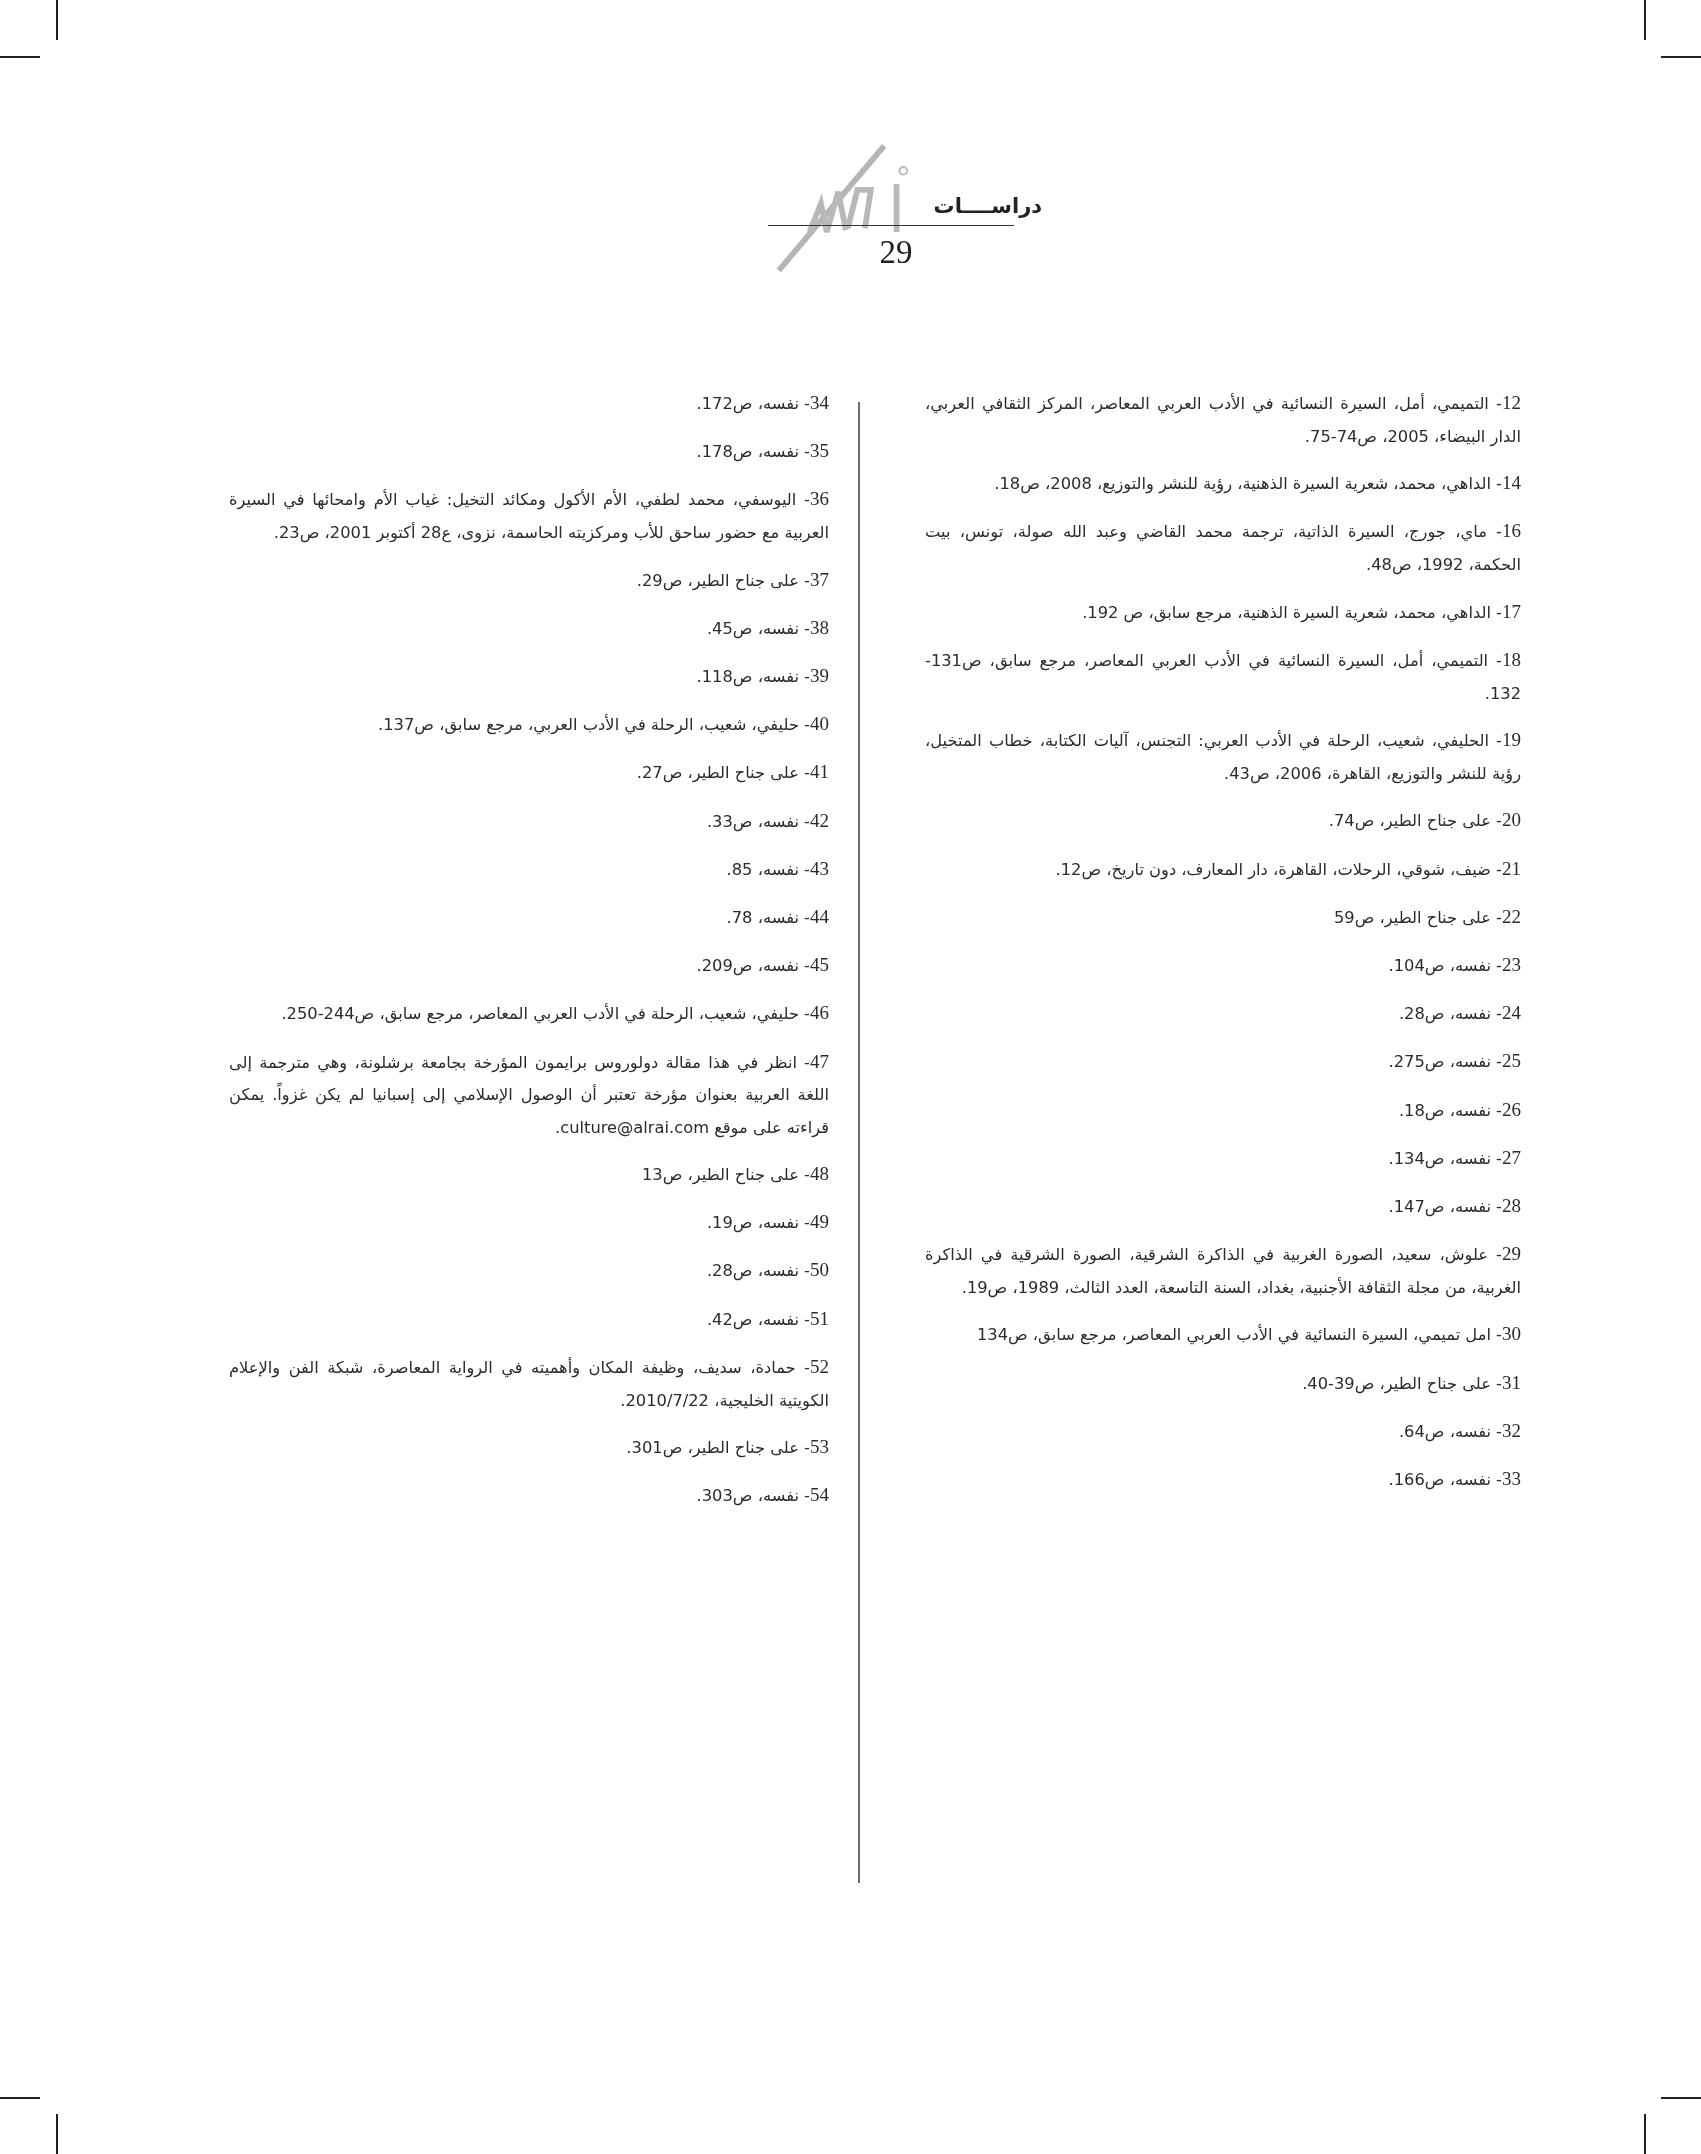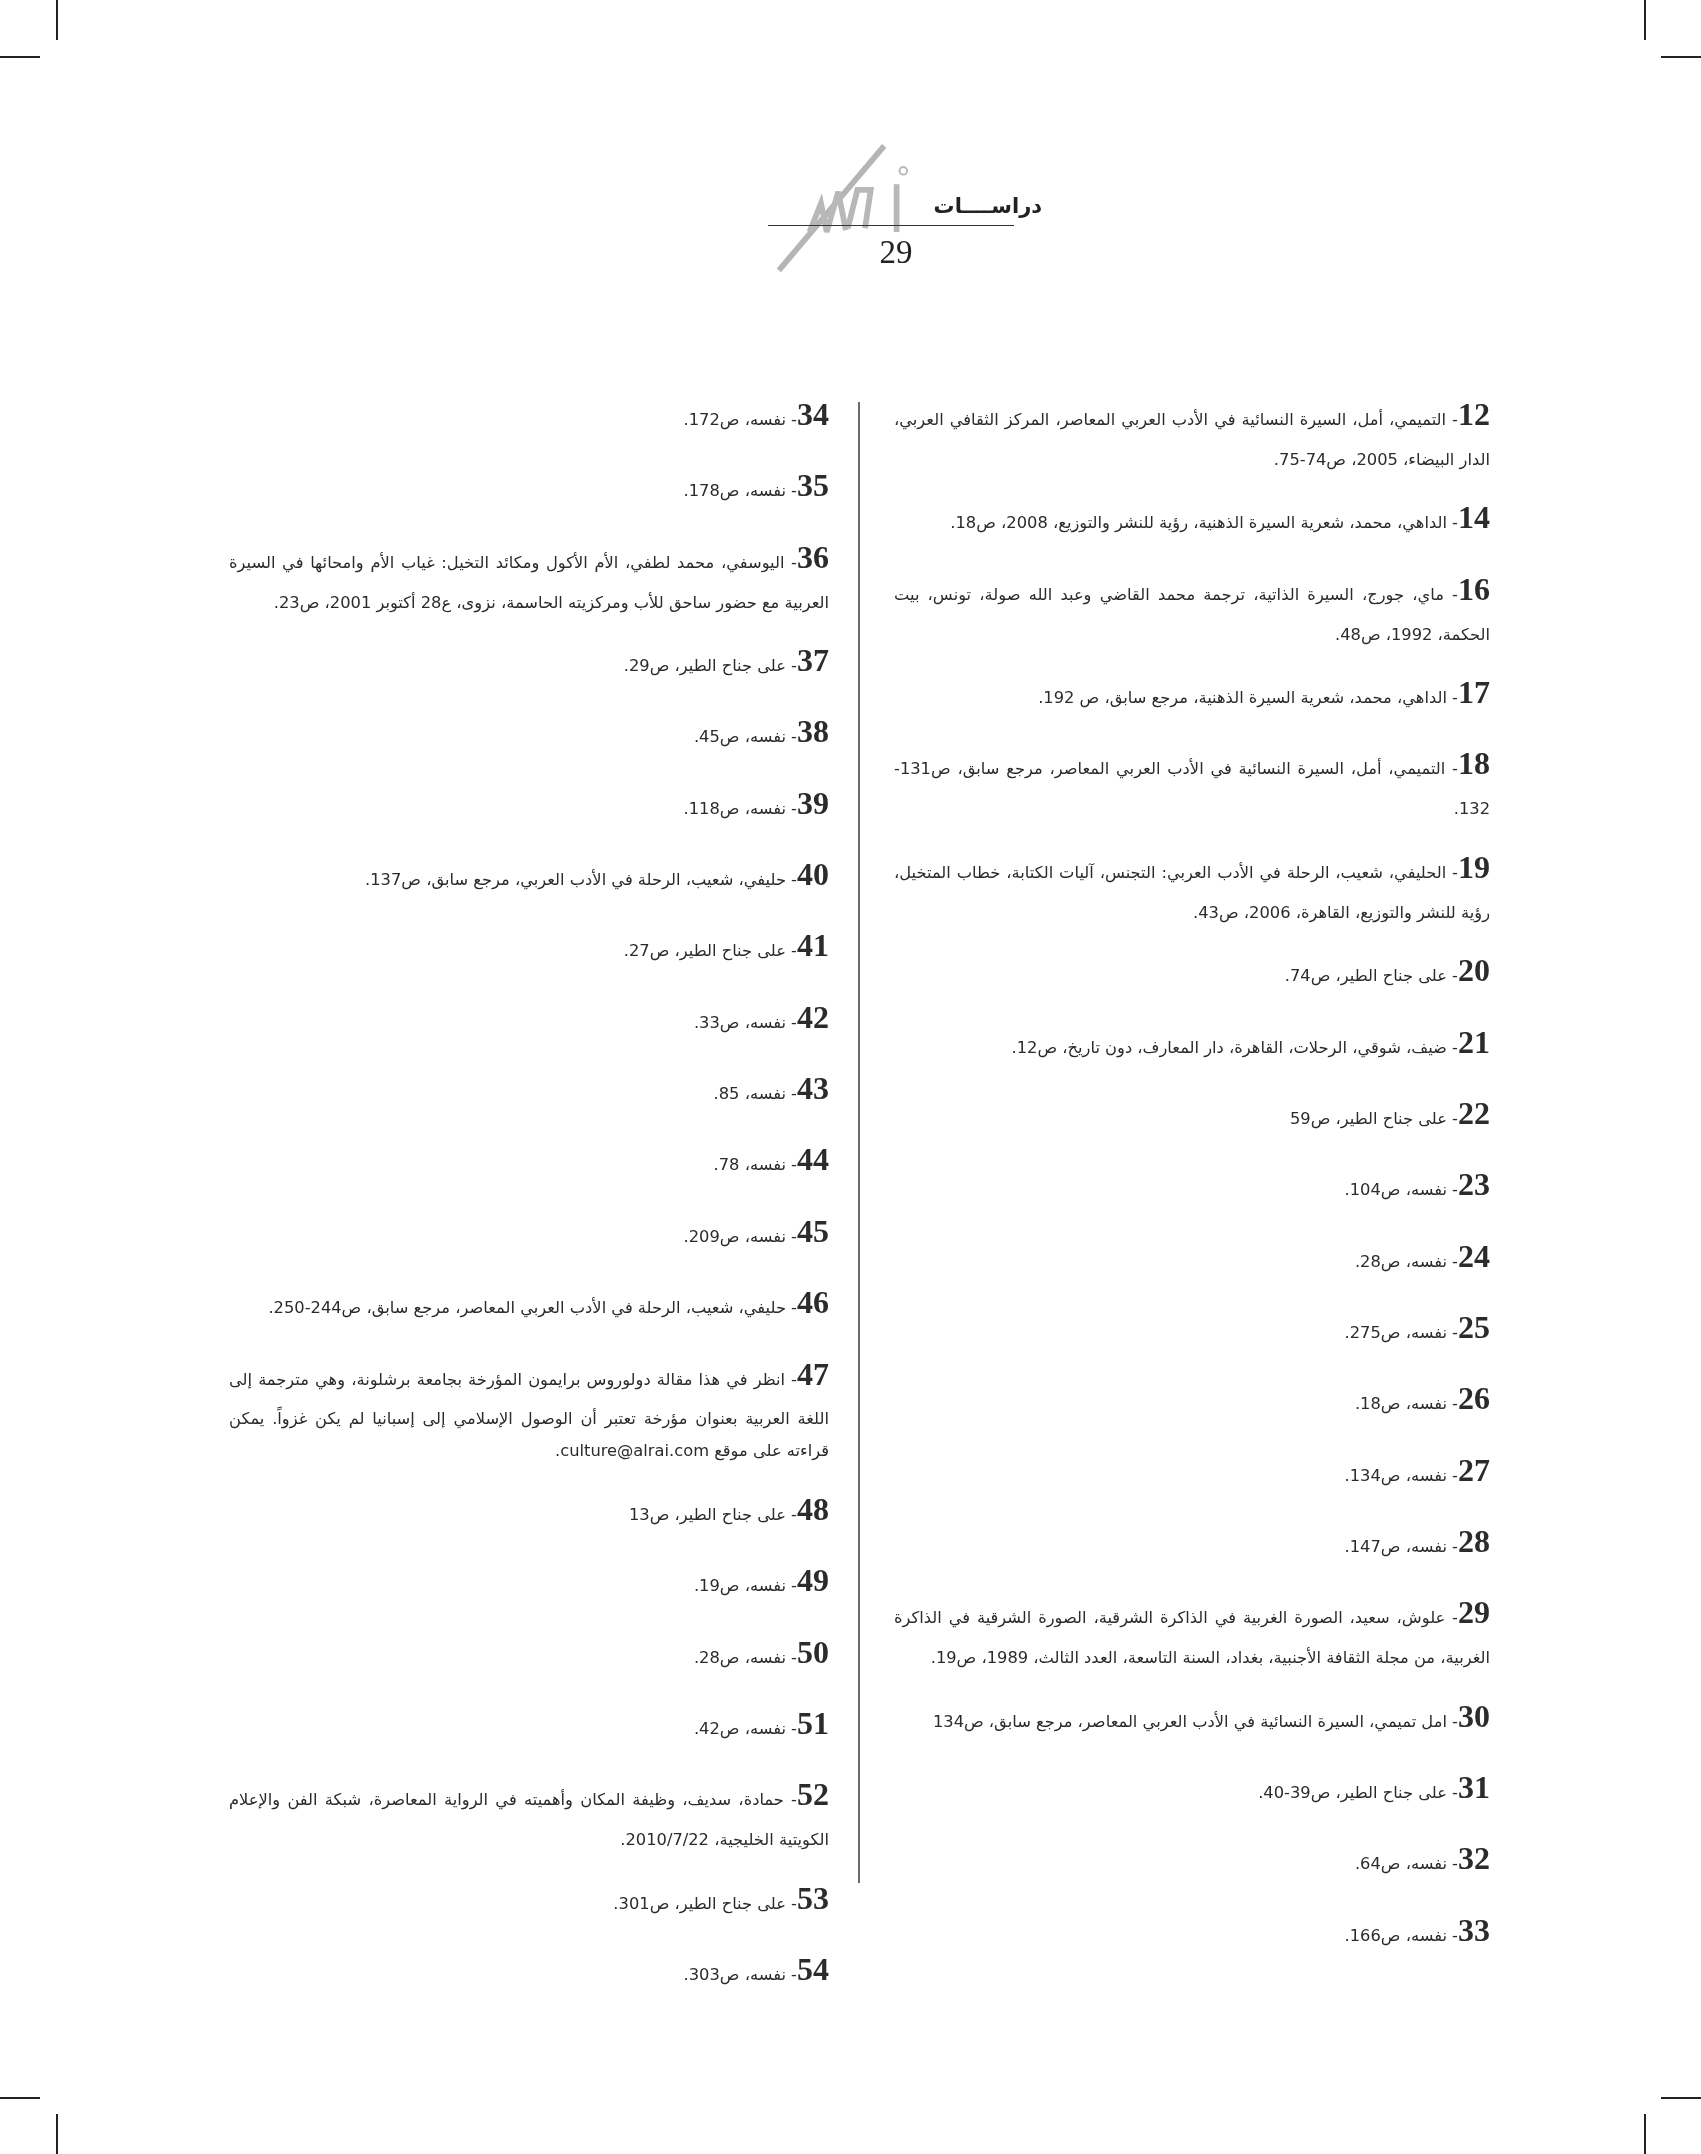--- a/index.html
+++ b/index.html
@@ -26,26 +26,26 @@
     }
     .page-number {
       position: absolute; left: 163px; top: 90px; width: 58px; text-align: center;
       font-family: "Liberation Serif", serif; font-size: 33px; color: #222;
     }
 
     .column {
       position: absolute; top: 386px; direction: rtl; text-align: right;
       font-size: 18px; line-height: 1.78;
     }
-    .col-right { left: 894px; width: 596px; }
+    .col-right { left: 925px; width: 596px; }
     .col-left  { left: 229px; width: 600px; }
     .divider { position: absolute; left: 858px; top: 402px; width: 1.9px; height: 1481px; background: #6a6a6a; }
 
     .note { margin: 0 0 14.4px 0; text-align: justify; text-align-last: right; }
-    .note .num { font-family: "Liberation Serif", serif; font-size: 32px; font-weight: bold; }
+    .note .num { font-family: "Liberation Serif", serif; font-size: 19px; }
     .note .txt { font-family: "DejaVu Sans", sans-serif; font-size: 16.3px; margin-top: 38px; }
   </style>
 </head>
 <body>
 
 <div class="crop v" style="left:56px;top:0;"></div>
 <div class="crop h" style="left:0;top:56px;"></div>
 <div class="crop v" style="left:1644px;top:0;"></div>
 <div class="crop h" style="left:1661px;top:56px;"></div>
 <div class="crop v" style="left:56px;top:2114px;"></div>

